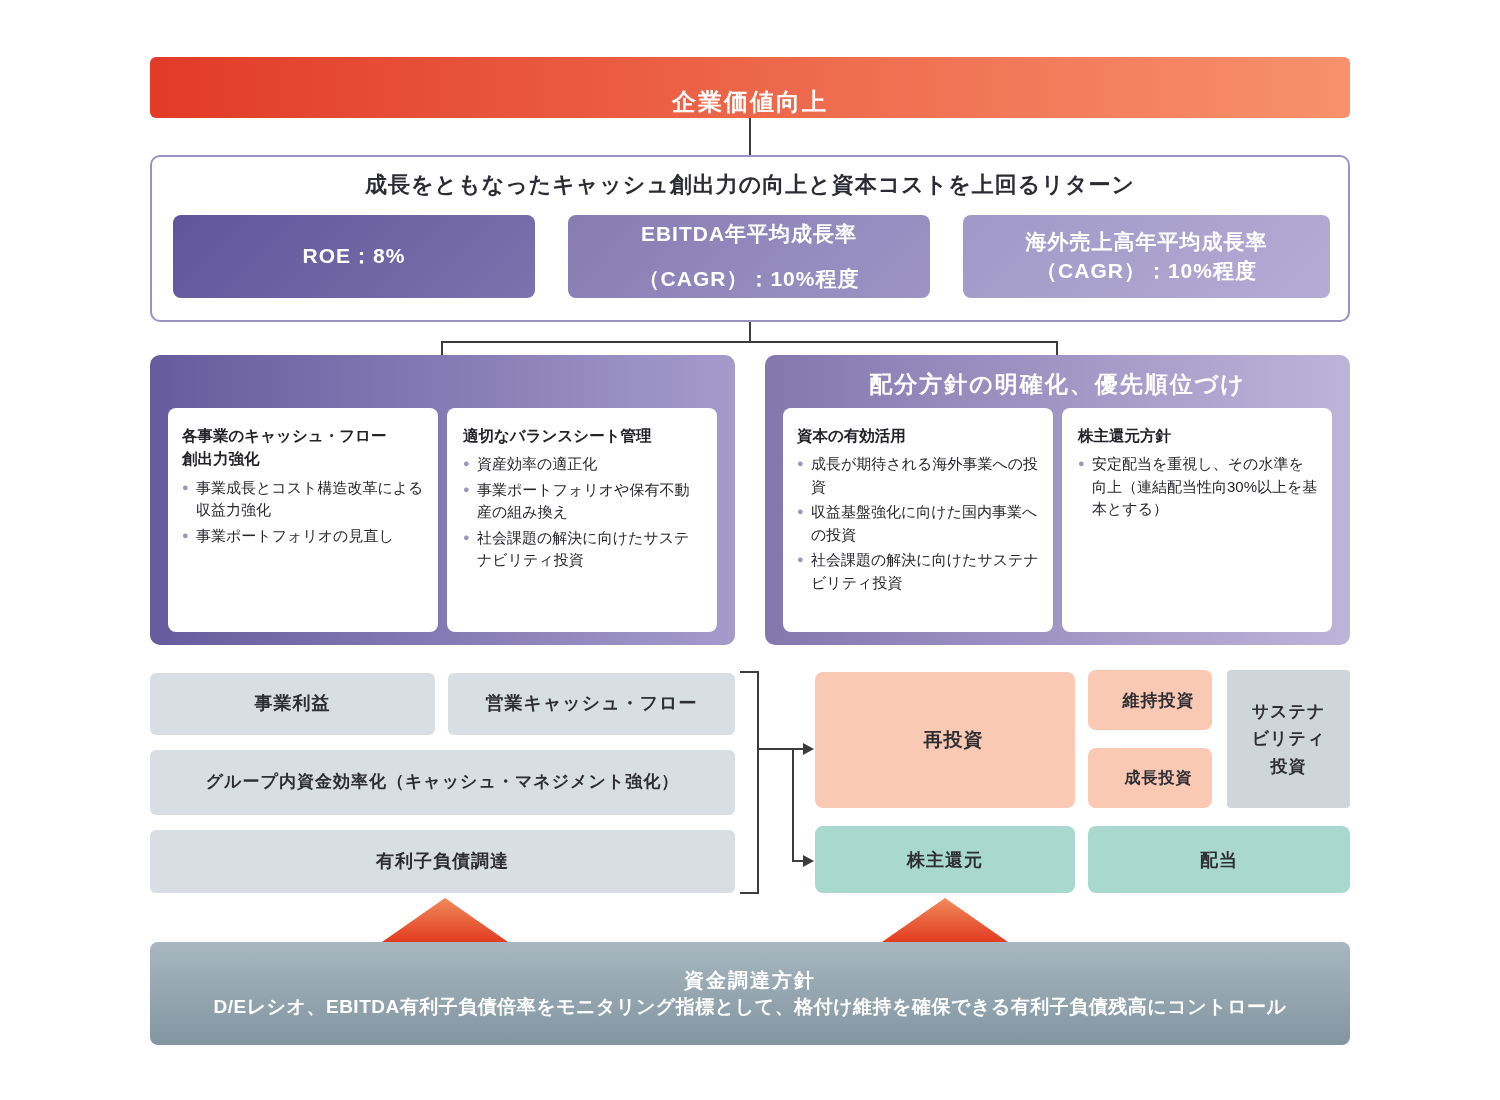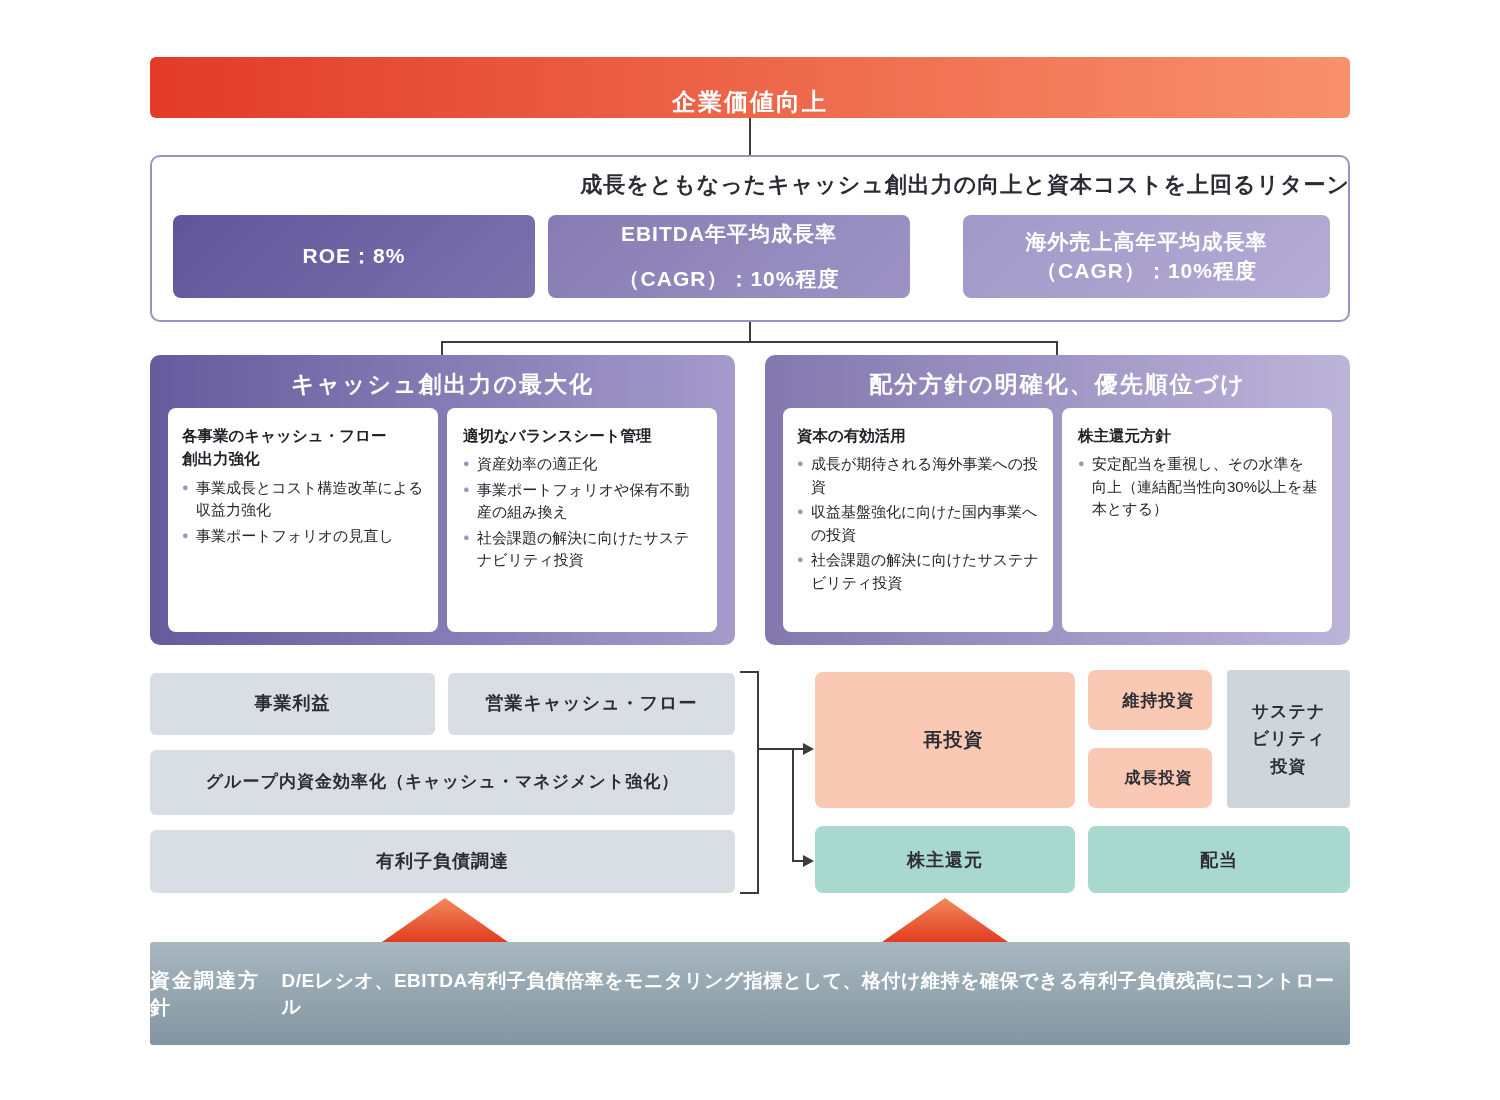--- a/index.html
+++ b/index.html
@@ -24,30 +24,30 @@
   .conn-h {left:441px;top:341px;width:617px;height:2px;}
   .conn-dl{left:441px;top:341px;width:2px;height:15px;}
   .conn-dr{left:1056px;top:341px;width:2px;height:15px;}
 
   
   .kpi-container{
     left:150px;top:155px;width:1200px;height:167px;background:#fff;
     border:2px solid #9a92c4;border-radius:10px;
   }
   .kpi-title{
-    left:150px;top:170px;width:1200px;text-align:right;
+    left:150px;top:170px;width:1200px;text-align:center;
     font-size:22px;font-weight:bold;color:#2b2b33;letter-spacing:1px;
   }
   .kpi-box{
     top:215px;height:83px;border-radius:8px;color:#fff;font-weight:bold;font-size:21px;
     display:flex;flex-direction:column;align-items:center;justify-content:center;
     line-height:1.35;text-align:center;letter-spacing:1px;
   }
   .kpi-box-1{left:173px;width:362px;background:linear-gradient(135deg,#60559a,#7c72ad);}
-  .kpi-box-2{left:548px;width:362px;background:linear-gradient(135deg,#867cb3,#9d94c5);gap:16px;}
+  .kpi-box-2{left:568px;width:362px;background:linear-gradient(135deg,#867cb3,#9d94c5);gap:16px;}
   .kpi-box-3{left:963px;width:367px;background:linear-gradient(135deg,#a098c7,#b4acd4);}
 
   
   .panel{border-radius:10px;}
   .panel-left{left:150px;top:355px;width:585px;height:290px;
     background:linear-gradient(90deg,#665b9d,#a49bcb);}
   .panel-right{left:765px;top:355px;width:585px;height:290px;
     background:linear-gradient(90deg,#8278ae,#bdb4da);}
   .panel-title{
     position:absolute;left:0;top:14px;width:100%;text-align:center;
@@ -95,23 +95,23 @@
   
   .up-triangle{
     width:126px;height:44px;top:898px;
     background:linear-gradient(180deg,#f18a5c,#e23c20);
     clip-path:polygon(50% 0,100% 100%,0 100%);
   }
   .tri-left{left:382px;} .tri-right{left:882px;}
 
   
   .bottom-banner{
-    left:150px;top:942px;width:1200px;height:103px;border-radius:3px;
+    left:150px;top:942px;width:1200px;height:103px;border-radius:8px;
     background:linear-gradient(180deg,#a8b7c0,#8295a0);
-    display:flex;flex-direction:row;align-items:center;justify-content:center;
+    display:flex;flex-direction:column;align-items:center;justify-content:center;
     color:#fff;
   }
   .bottom-title{font-size:20px;font-weight:bold;letter-spacing:2px;}
   .bottom-desc{font-size:19px;font-weight:bold;letter-spacing:0.5px;}
 </style>
 </head>
 <body>
 
 <div class="canvas">
 
@@ -135,21 +135,20 @@
   <div class="abs kpi-box kpi-box-2">
     <div>EBITDA年平均成長率</div>
     <div>（CAGR）：10%程度</div>
   </div>
   <div class="abs kpi-box kpi-box-3">
     <div>海外売上高年平均成長率</div>
     <div>（CAGR）：10%程度</div>
   </div>
 
   <div class="abs panel panel-left">
-    <div class="panel-title">キャッシュ創出力の最大化</div>
     <div class="card card-1">
       <div class="card-title">各事業のキャッシュ・フロー</div>
       <div class="card-title">創出力強化</div>
       <ul class="card-bullets">
         <li>
           <span class="dot">●</span>
           <span class="bullet-text">事業成長とコスト構造改革による収益力強化</span>
         </li>
         <li>
           <span class="dot">●</span>

